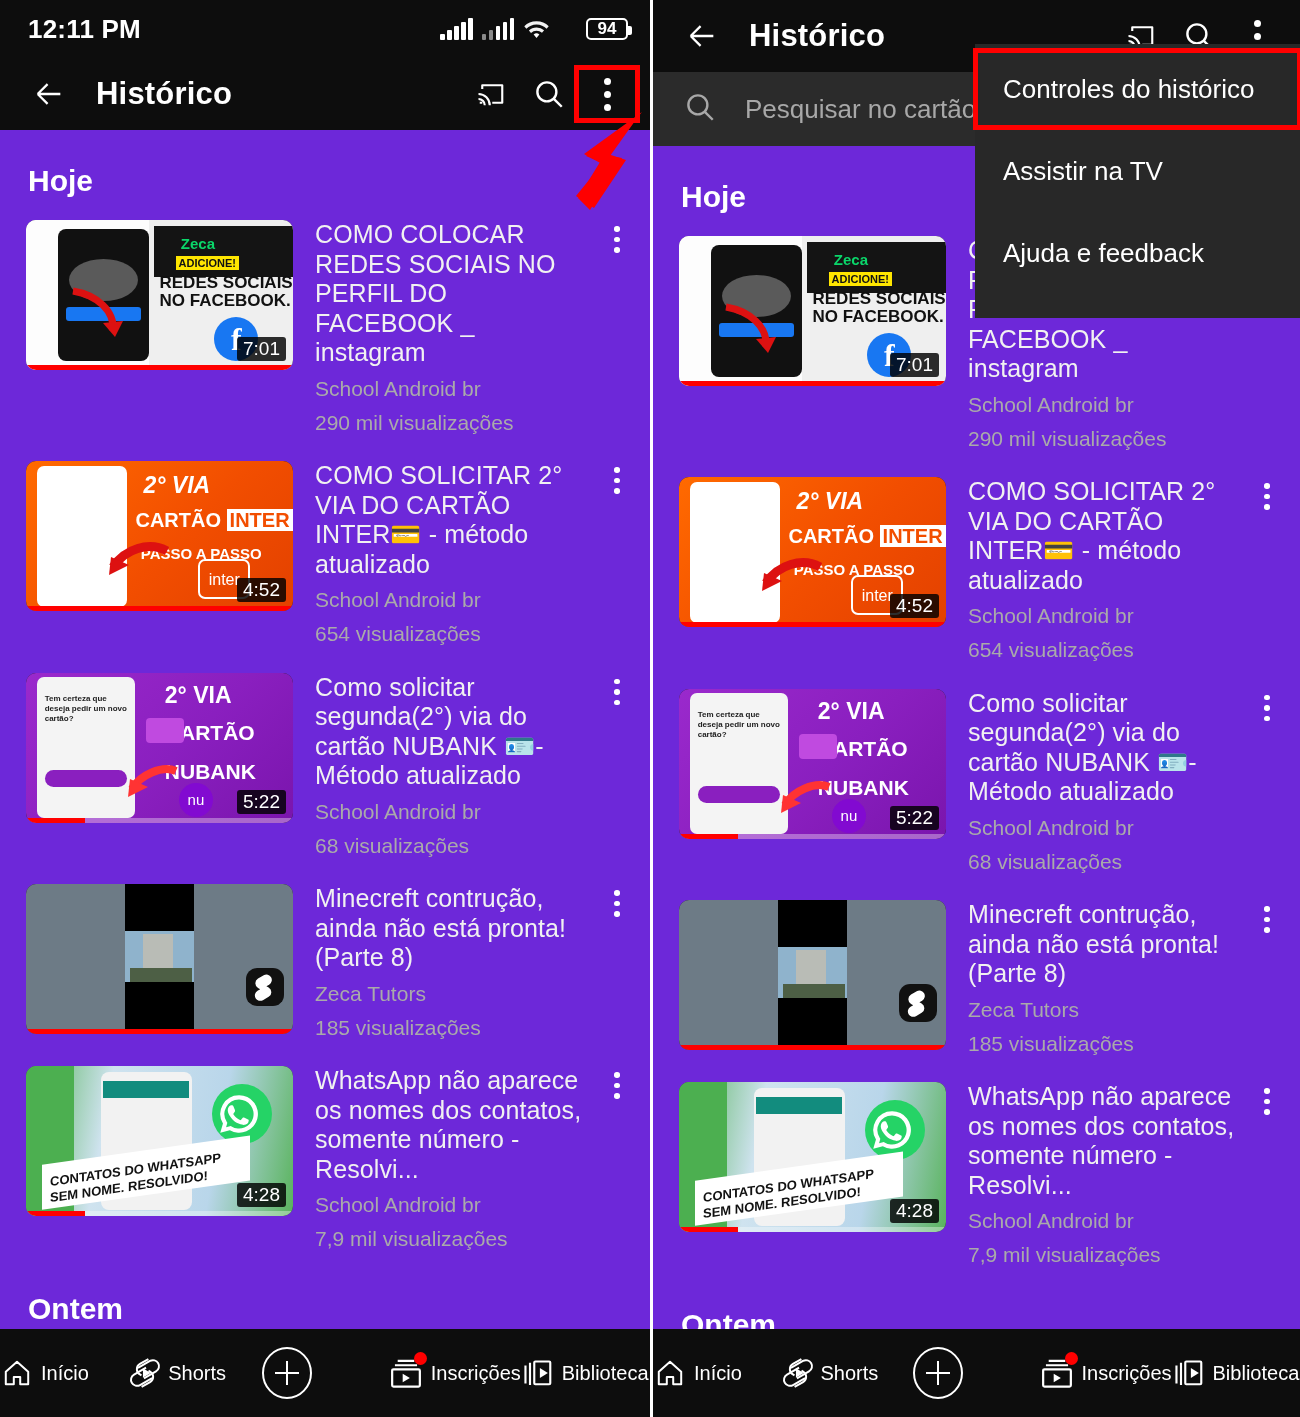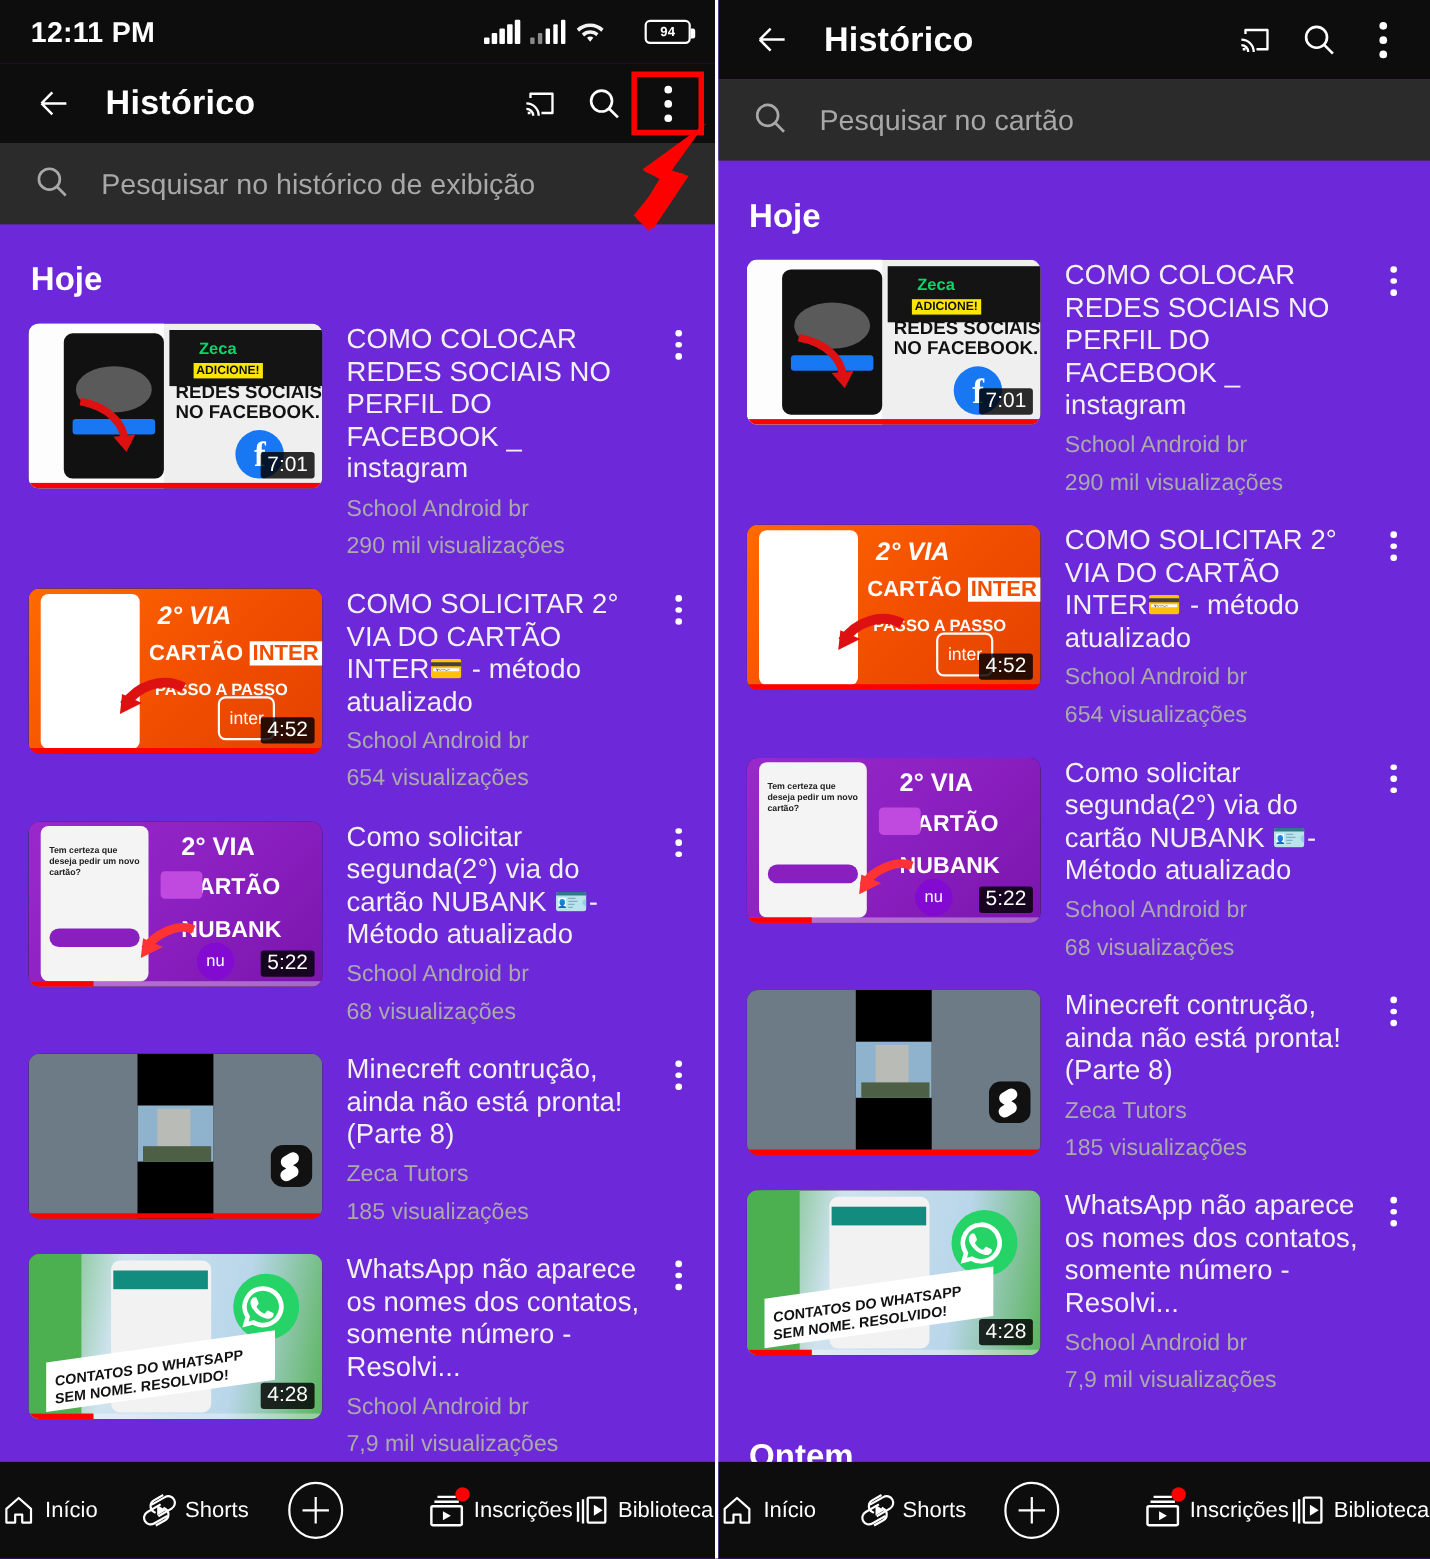--- a/index.html
+++ b/index.html
@@ -29,21 +29,21 @@
   .sig { display: flex; align-items: flex-end; gap: 2.5px; height: 22px; }
   .sig i { display: block; width: 4.5px; background: #fff; border-radius: 1px; }
   .sig i:nth-child(1){height:6px;} .sig i:nth-child(2){height:10px;}
   .sig i:nth-child(3){height:14px;} .sig i:nth-child(4){height:18px;}
   .sig i:nth-child(5){height:22px;}
   .sig.dim i:nth-child(1),.sig.dim i:nth-child(2){background:#8a8a8a;}
   .wifi { width: 26px; height: 22px; position: relative; }
   .batt {
     width: 42px; height: 22px; border: 2px solid #fff; border-radius: 5px;
     display: flex; align-items: center; justify-content: center;
-    color: #fff; font-size: 12px; font-weight: bold; position: relative; margin-left: 28px;
+    color: #fff; font-size: 17px; font-weight: bold; position: relative; margin-left: 28px;
   }
   .batt::after {
     content:''; position:absolute; right:-6px; top:6px;
     width:4px; height:9px; background:#fff; border-radius:0 2px 2px 0;
   }
 
   
   .appbar {
     height: 72px; background: #0d0d0d;
     display: flex; align-items: center; padding: 0 14px 0 26px;
@@ -187,27 +187,20 @@
           </svg>
         </span>
         <span class="kebab-wrap">
           <span class="kebab">
             <span></span>
             <span></span>
             <span></span>
           </span>
           <span class="hl-box"></span>
         </span>
-      </div>
-      <div class="searchbar">
-        <span><svg width="34" height="34" viewBox="0 0 24 24" fill="none" stroke="#a8a8a8" stroke-width="1.7">
-            <circle cx="10.5" cy="10.5" r="6.7"></circle>
-            <path d="M15.4 15.4L21 21"></path>
-          </svg></span>
-        <span class="ph">Pesquisar no histórico de exibição</span>
       </div>
       <div class="section-h">Hoje</div>
       <div class="vrow">
         <div class="thumb">
           <div style="position:absolute;inset:0;background:#efefef"></div>
           <div style="position:absolute;left:0;top:0;width:46%;height:100%;background:#fdfdfd"></div>
           <div style="position:absolute;left:12%;top:6%;width:34%;height:88%;background:#111;border-radius:8px"></div>
           <div style="position:absolute;left:16%;top:26%;width:26%;height:28%;background:#5a5a5a;border-radius:50%"></div>
           <div style="position:absolute;left:15%;top:58%;width:28%;height:9%;background:#1877f2;border-radius:3px"></div>
           <div style="position:absolute;left:48%;top:4%;width:52%;height:34%;background:#141414"></div>
@@ -641,14 +634,27 @@
           <span class="nav-ico">
             <svg width="34" height="32" viewBox="0 0 24 24" fill="none" stroke="#fff" stroke-width="1.6">
               <path d="M2.6 6.4v13.4M6 4.4v16.6"></path>
               <rect x="9.2" y="3.4" width="12" height="17" rx=".8"></rect>
               <path d="M13.4 8.2v7.6l6-3.8z" fill="#fff" stroke="none"></path>
             </svg>
           </span>
           <span class="nav-lbl">Biblioteca</span>
         </div>
       </div>
+      <div class="menu">
+        <div class="menu-item hl">
+          <span>Controles do histórico</span>
+        </div>
+        <div class="menu-spacer"></div>
+        <div class="menu-item">
+          <span>Assistir na TV</span>
+        </div>
+        <div class="menu-spacer"></div>
+        <div class="menu-item">
+          <span>Ajuda e feedback</span>
+        </div>
+      </div>
     </div>
   </div>
 
 </body></html>

